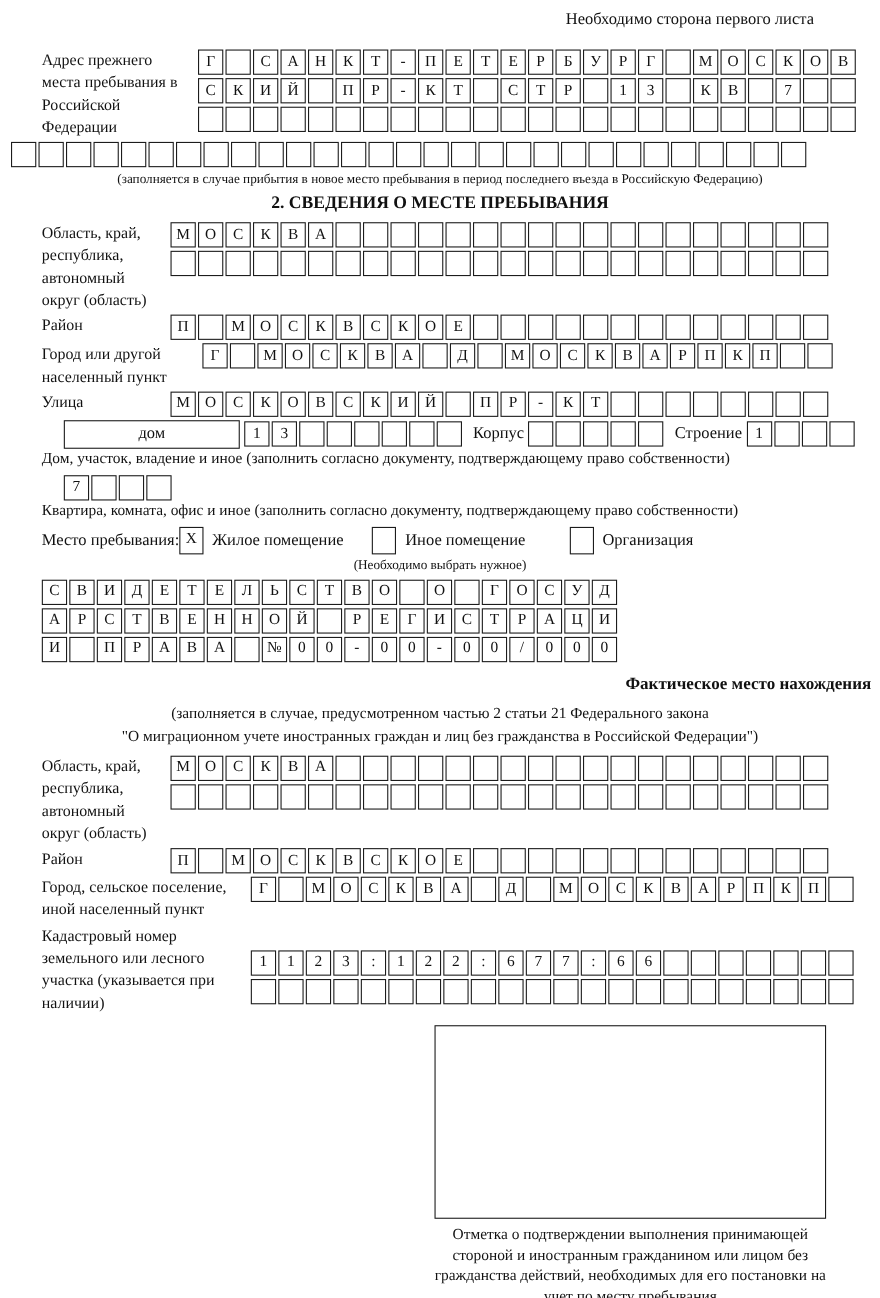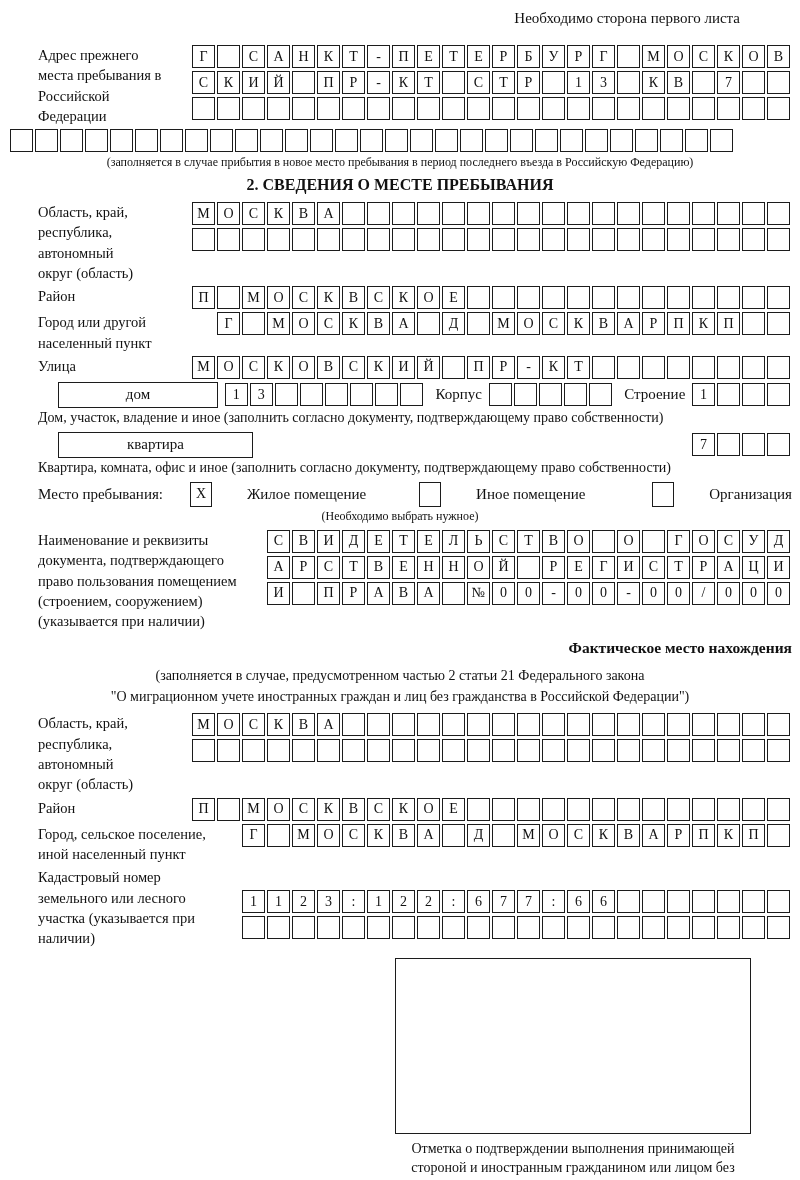--- a/index.html
+++ b/index.html
@@ -2,21 +2,21 @@
 <html><head>
 <meta charset="utf-8">
 <style>
   * { margin:0; padding:0; box-sizing:border-box; }
   html,body { background:#fff; }
   body { width:800px; font-family:"Liberation Serif", serif; color:#111; }
   .page { width:800px; height:1180px; padding:10px 8px 0 38px; overflow:hidden; position:relative; }
 
   .top-title { text-align:right; padding-right:52px; font-size:15px; margin-bottom:18px; }
 
-  .frow { display:flex; align-items:flex-start; margin-bottom:3px;justify-content:space-between; }
+  .frow { display:flex; align-items:flex-start; margin-bottom:3px; }
   .flabel { font-size:14.5px; line-height:1.4; flex:none; padding-right:6px; }
   .w142 { width:142px; }
   .w117 { width:117px; }
   .w144 { width:146px; }
   .w212 { width:212px; }
   .w190 { width:190px; }
 
   .rows { flex:none; }
   .rows .cells { margin-bottom:3px; }
   .cells { display:flex; flex:none; }
@@ -349,21 +349,20 @@
     <div class="cells">
         <span class="cell">1</span>
         <span class="cell"></span>
         <span class="cell"></span>
         <span class="cell"></span>
       </div>
   </div>
   <div class="left-note">Дом, участок, владение и иное (заполнить согласно документу, подтверждающему право собственности)</div>
 
   <div class="frow apt-row">
-    <div class="wide-box box195">квартира</div>
     <div class="cells">
         <span class="cell">7</span>
         <span class="cell"></span>
         <span class="cell"></span>
         <span class="cell"></span>
       </div>
   </div>
   <div class="left-note">Квартира, комната, офис и иное (заполнить согласно документу, подтверждающему право собственности)</div>
 
   <div class="frow stay-row">
@@ -371,21 +370,20 @@
     <span class="checkbox">X</span>
     <span class="opt-label opt-gap1">Жилое помещение</span>
     <span class="checkbox"></span>
     <span class="opt-label opt-gap2">Иное помещение</span>
     <span class="checkbox"></span>
     <span class="opt-label">Организация</span>
   </div>
   <div class="center-note">(Необходимо выбрать нужное)</div>
 
   <div class="frow">
-    <div class="flabel w212">Наименование и реквизиты документа, подтверждающего право пользования помещением (строением, сооружением) (указывается при наличии)</div>
     <div class="rows">
       <div class="cells">
           <span class="cell">С</span>
           <span class="cell">В</span>
           <span class="cell">И</span>
           <span class="cell">Д</span>
           <span class="cell">Е</span>
           <span class="cell">Т</span>
           <span class="cell">Е</span>
           <span class="cell">Л</span>

